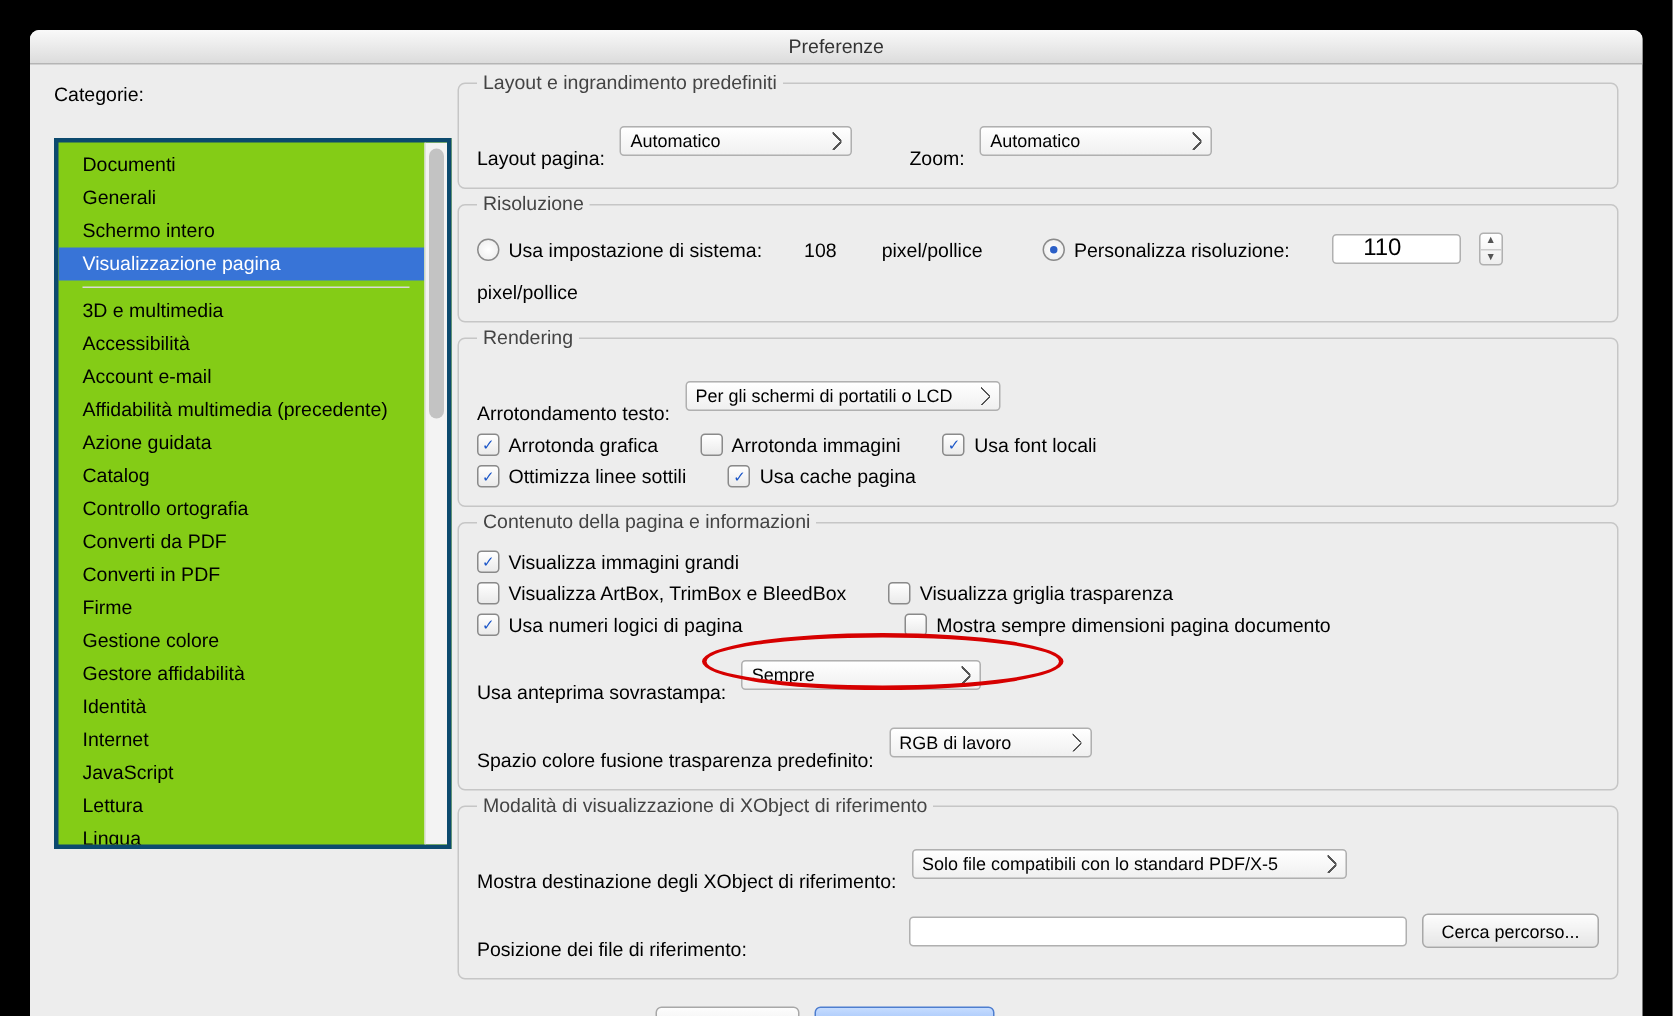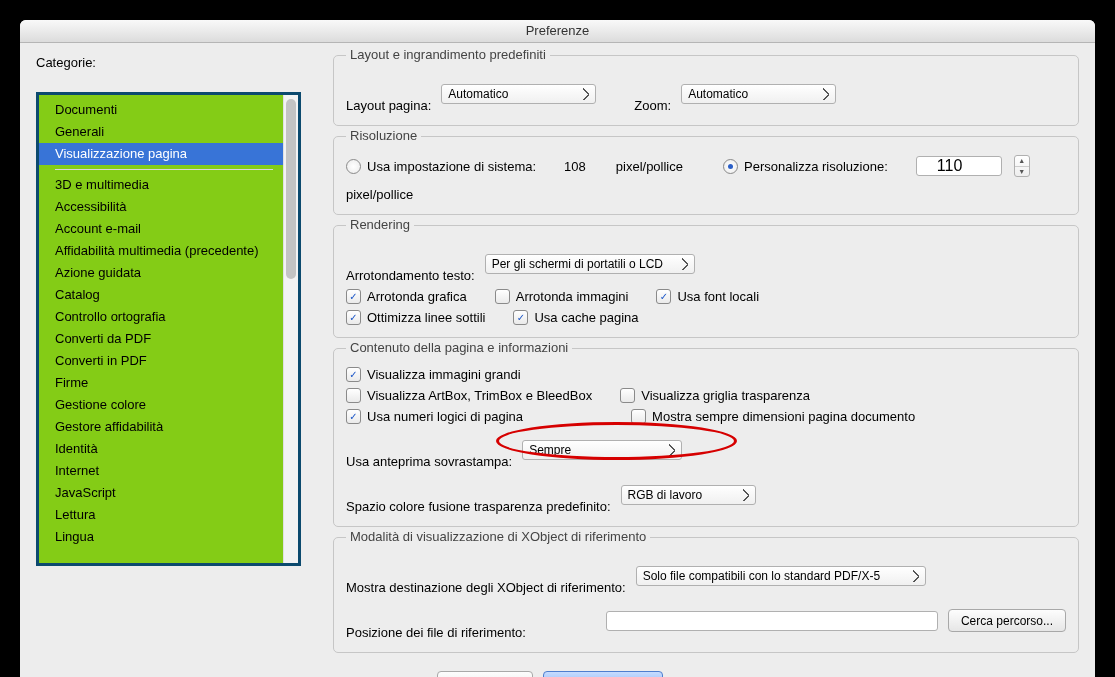--- a/index.html
+++ b/index.html
@@ -23,21 +23,21 @@
     background: linear-gradient(#f9f9f9,#dcdcdc);
     border-bottom: 1px solid #b5b5b5;
     text-align: center;
     line-height: 22px;
     font-size: 13px;
     color: #333;
   }
   .content {
     display: flex;
     padding: 12px 16px 10px 16px;
-    gap: 32px;
+    gap: 4px;
   }
   .left {
     width: 265px;
     flex-shrink: 0;
   }
   .left-label {
     font-size: 13px;
     margin-bottom: 4px;
   }
   .listbox {
@@ -232,20 +232,21 @@
 
 <div class="window">
   <div class="titlebar">Preferenze</div>
   <div class="content">
     <div class="left">
       <div class="left-label">Categorie:</div>
       <div class="listbox">
         <div class="list-inner" id="list-inner">
             <div class="item">Documenti</div>
             <div class="item">Generali</div>
+            <div class="item">Schermo intero</div>
             <div class="item selected">Visualizzazione pagina</div>
             <div class="sep"></div>
             <div class="item">3D e multimedia</div>
             <div class="item">Accessibilità</div>
             <div class="item">Account e-mail</div>
             <div class="item">Affidabilità multimedia (precedente)</div>
             <div class="item">Azione guidata</div>
             <div class="item">Catalog</div>
             <div class="item">Controllo ortografia</div>
             <div class="item">Converti da PDF</div>

